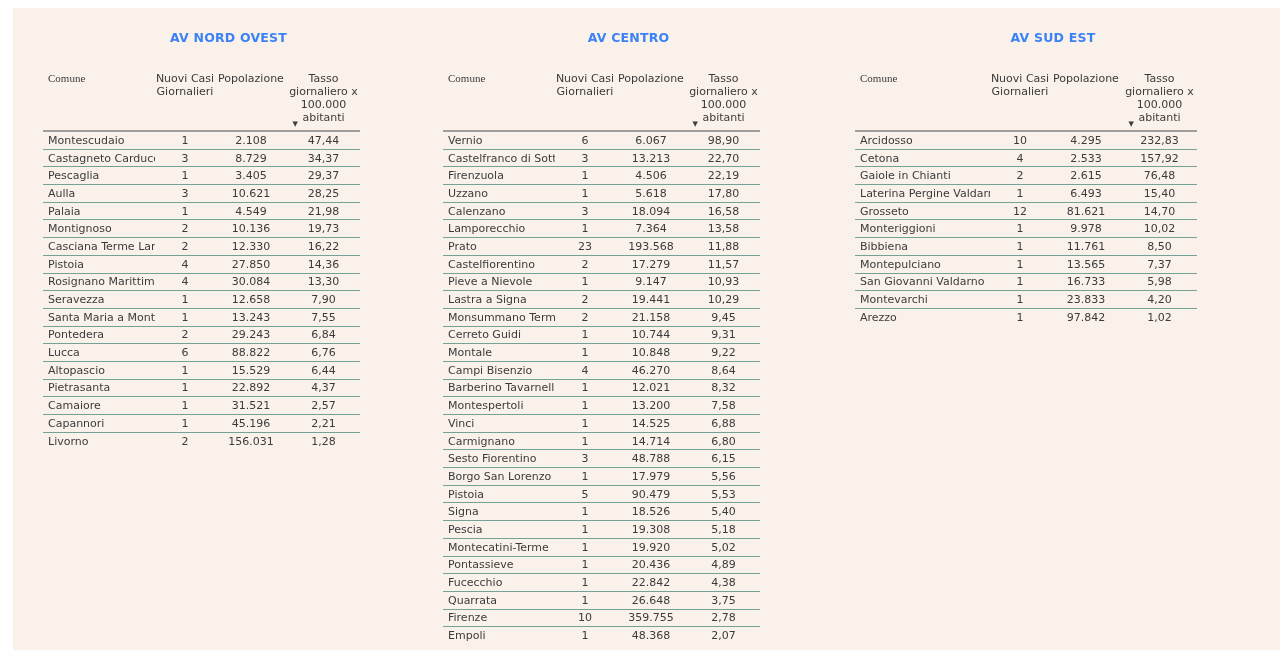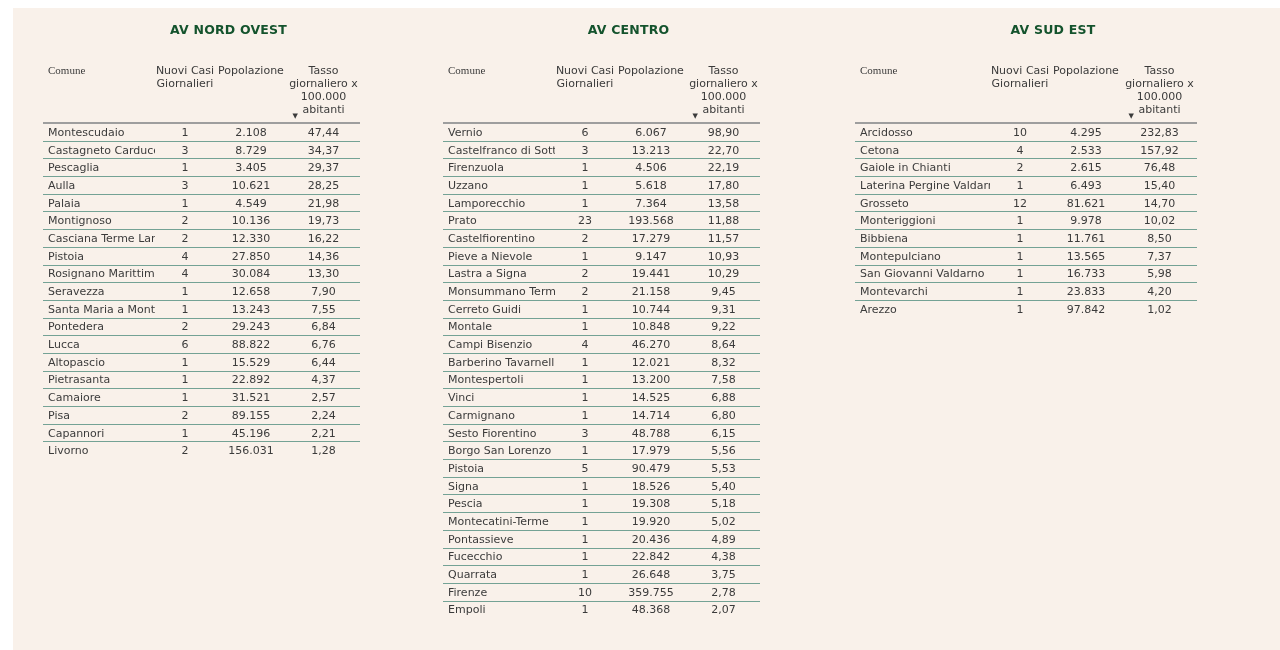--- a/index.html
+++ b/index.html
@@ -16,24 +16,24 @@
   }
   .av-section {
     position: absolute;
     top: 14px;
   }
   #sec-0 { left: 43px;  width: 317px; }
   #sec-1 { left: 443px; width: 317px; }
   #sec-2 { left: 855px; width: 342px; }
 
   .av-title {
-    margin: 8px;
+    margin: 16px;
     font-size: 12.5px;
     font-weight: bold;
-    color: #14532d;
+    color: #3b82f6;
     text-align: center;
     line-height: 16px;
     transform: translateX(27px);
     letter-spacing: 0.2px;
   }
 
   table {
     margin-top: 26px;
     border-collapse: collapse;
     table-layout: fixed;
@@ -206,26 +206,20 @@
           <td class="c-num">22.892</td>
           <td class="c-num">4,37</td>
         </tr>
         <tr>
           <td class="c-comune">Camaiore</td>
           <td class="c-num">1</td>
           <td class="c-num">31.521</td>
           <td class="c-num">2,57</td>
         </tr>
         <tr>
-          <td class="c-comune">Pisa</td>
-          <td class="c-num">2</td>
-          <td class="c-num">89.155</td>
-          <td class="c-num">2,24</td>
-        </tr>
-        <tr>
           <td class="c-comune">Capannori</td>
           <td class="c-num">1</td>
           <td class="c-num">45.196</td>
           <td class="c-num">2,21</td>
         </tr>
         <tr>
           <td class="c-comune">Livorno</td>
           <td class="c-num">2</td>
           <td class="c-num">156.031</td>
           <td class="c-num">1,28</td>
@@ -283,20 +277,26 @@
           <td class="c-num">4.506</td>
           <td class="c-num">22,19</td>
         </tr>
         <tr>
           <td class="c-comune">Uzzano</td>
           <td class="c-num">1</td>
           <td class="c-num">5.618</td>
           <td class="c-num">17,80</td>
         </tr>
         <tr>
+          <td class="c-comune">Calenzano</td>
+          <td class="c-num">3</td>
+          <td class="c-num">18.094</td>
+          <td class="c-num">16,58</td>
+        </tr>
+        <tr>
           <td class="c-comune">Lamporecchio</td>
           <td class="c-num">1</td>
           <td class="c-num">7.364</td>
           <td class="c-num">13,58</td>
         </tr>
         <tr>
           <td class="c-comune">Prato</td>
           <td class="c-num">23</td>
           <td class="c-num">193.568</td>
           <td class="c-num">11,88</td>

